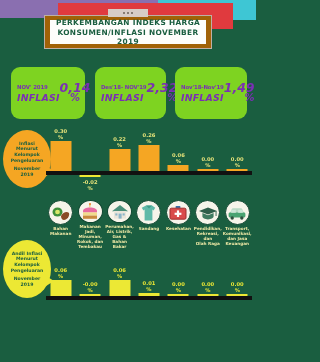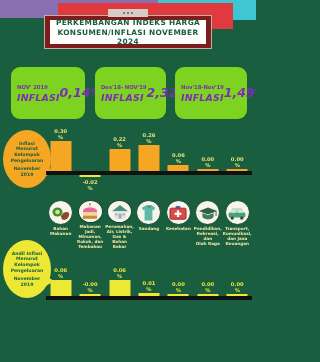--- a/index.html
+++ b/index.html
@@ -19,21 +19,21 @@
   
   .topband { position: absolute; top: 0; left: 0; width: 256px; height: 22px; }
   .band-purple { position: absolute; top: 0; left: 0;  width: 158px; height: 18px; background: #8a6fb0; }
   .band-cyan   { position: absolute; top: 0; left: 158px; width: 98px; height: 20px; background: #3ec6d4; }
   .band-red    { position: absolute; top: 3px; left: 58px; width: 175px; height: 26px; background: #e03a3e; }
 
   
   .plaque {
     position: absolute; top: 15px; left: 44px;
     width: 168px; height: 34px;
-    background: #7f1d1d;
+    background: #a16207;
     border: 1px solid #bdb0a6;
   }
   .plaque-tab {
     position: absolute; top: -7px; left: 50%; transform: translateX(-50%);
     width: 40px; height: 8px; background: #d7cdc6;
     display: flex; align-items: center; justify-content: center; gap: 2px;
   }
   .plaque-tab i { width: 2px; height: 2px; background: #6d6258; border-radius: 50%; display:block; }
   .plaque-inner {
     position: absolute; top: 4px; left: 5px; right: 5px; bottom: 4px;
@@ -59,26 +59,26 @@
   .card-left { padding-left: 6px; display: flex; flex-direction: column; gap: 2px; }
   .card-period {
     font-size: 5.4px; font-weight: bold; color: #7b2fb5; letter-spacing: -.1px;
     white-space: nowrap;
   }
   .card-infl {
     font-size: 9.4px; font-weight: bold; font-style: italic; color: #7b2fb5;
     letter-spacing: .2px;
   }
   .card-val {
-    flex: 1; display: flex; flex-direction: row; align-items: center;
+    flex: 1; display: flex; flex-direction: column; align-items: center;
     justify-content: center; line-height: 10px; padding-right: 3px;
   }
   .card-num { font-size: 12.5px; font-weight: bold; font-style: italic; color: #7b2fb5; }
   .card-pct { font-size: 10px; font-weight: bold; font-style: italic; color: #7b2fb5; }
-  .card-3 .card-val, .card-2 .card-val { align-items: flex-start; }
+  .card-3 .card-val, .card-2 .card-val { align-items: flex-end; }
 
   
   .chart { position: absolute; left: 0; width: 256px; }
   .chart-1 { top: 126px; height: 72px; }
   .chart-2 { top: 252px; height: 74px; }
 
   .bubble {
     position: absolute; left: 3px;
     width: 48px; height: 58px;
     background: #f5a623; border-radius: 50%;
@@ -164,21 +164,21 @@
   </div>
 
   <div class="plaque">
     <div class="plaque-tab">
       <i></i>
       <i></i>
       <i></i>
     </div>
     <div class="plaque-inner">
       <div>PERKEMBANGAN INDEKS HARGA</div>
-      <div>KONSUMEN/INFLASI NOVEMBER 2024</div>
+      <div>KONSUMEN/INFLASI NOVEMBER 2019</div>
     </div>
   </div>
 
   <div class="cards">
 
     <div class="card card-1">
       <div class="card-left">
         <span class="card-period">NOV' 2019</span>
         <span class="card-infl">INFLASI</span>
       </div>

